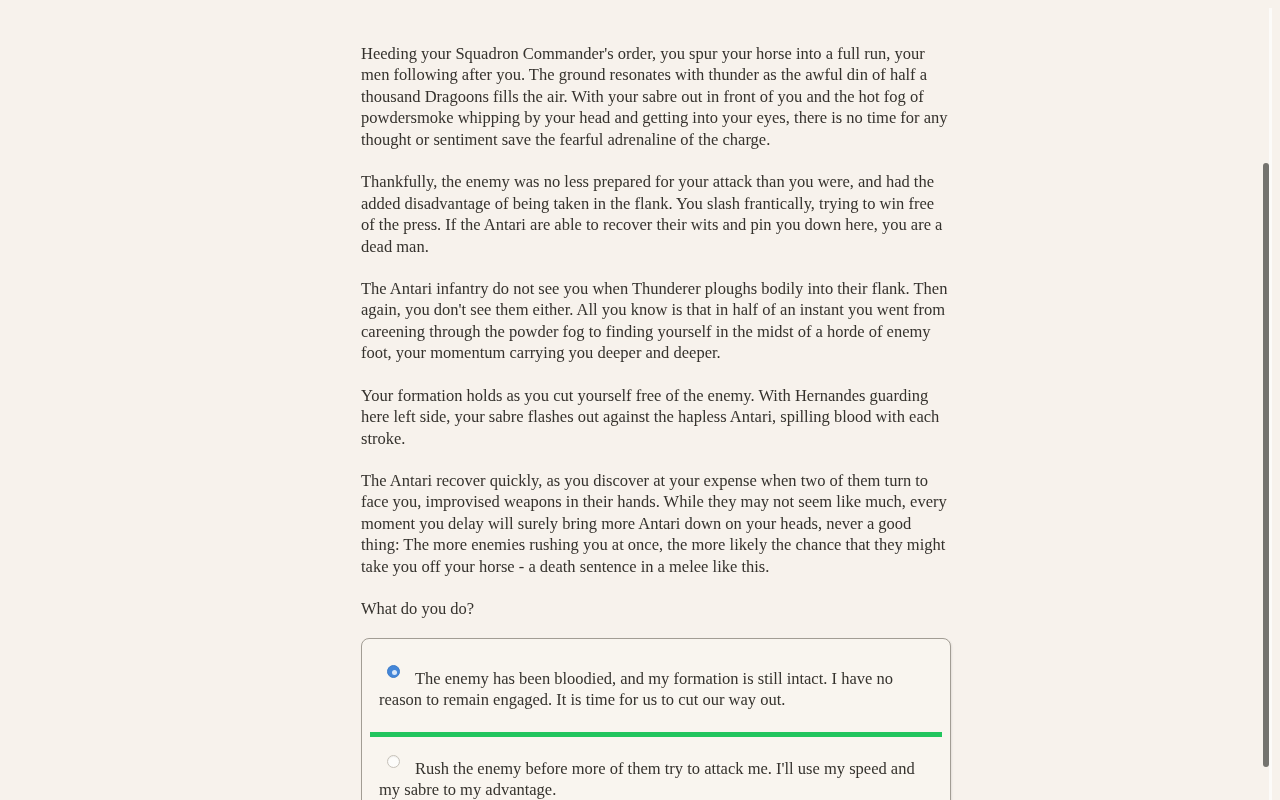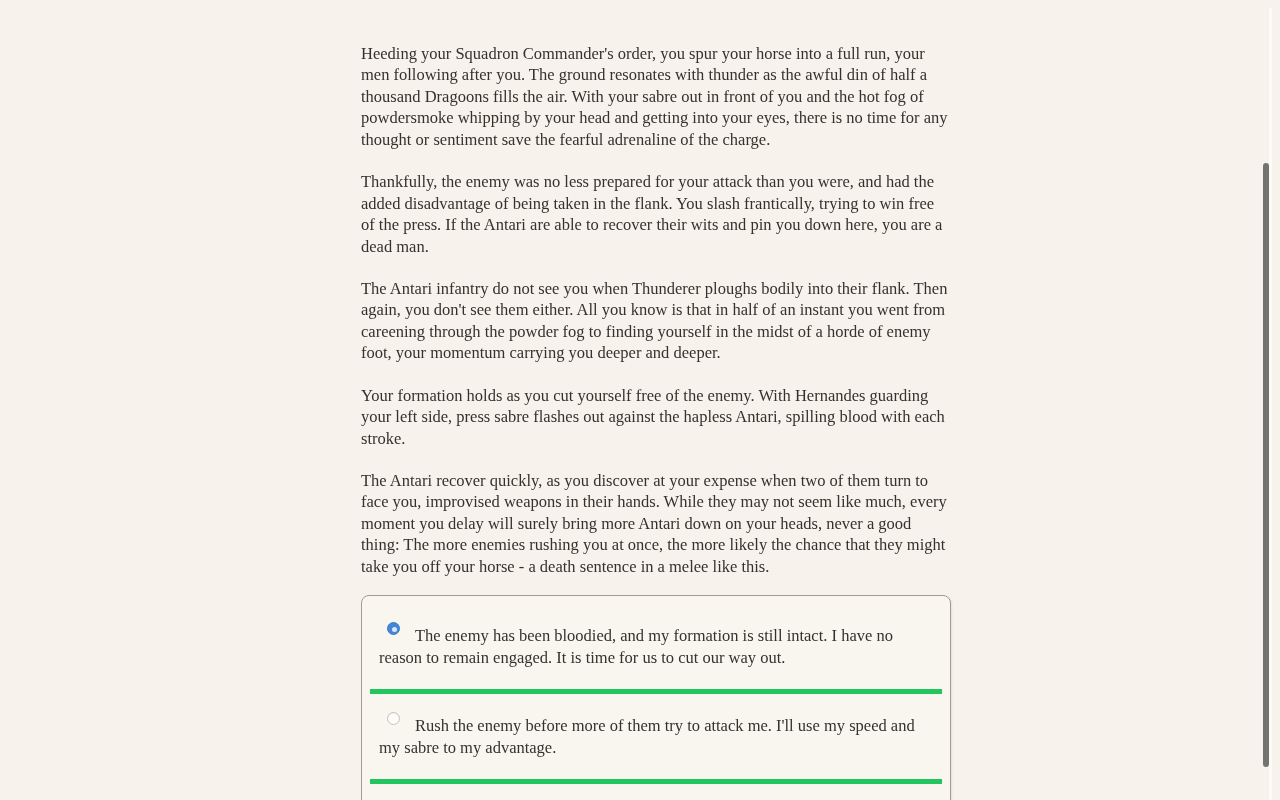--- a/index.html
+++ b/index.html
@@ -79,23 +79,24 @@
   }
 </style>
 </head>
 <body>
 
 <div class="content">
 
   <p class="para">Heeding your Squadron Commander's order, you spur your horse into a full run, your men following after you. The ground resonates with thunder as the awful din of half a thousand Dragoons fills the air. With your sabre out in front of you and the hot fog of powdersmoke whipping by your head and getting into your eyes, there is no time for any thought or sentiment save the fearful adrenaline of the charge.</p>
   <p class="para">Thankfully, the enemy was no less prepared for your attack than you were, and had the added disadvantage of being taken in the flank. You slash frantically, trying to win free of the press. If the Antari are able to recover their wits and pin you down here, you are a dead man.</p>
   <p class="para">The Antari infantry do not see you when Thunderer ploughs bodily into their flank. Then again, you don't see them either. All you know is that in half of an instant you went from careening through the powder fog to finding yourself in the midst of a horde of enemy foot, your momentum carrying you deeper and deeper.</p>
-  <p class="para">Your formation holds as you cut yourself free of the enemy. With Hernandes guarding your left side, press sabre flashes out against the hapless Antari, spilling blood with each stroke.</p>
+  <p class="para">Your formation holds as you cut yourself free of the enemy. With Hernandes guarding here left side, your sabre flashes out against the hapless Antari, spilling blood with each stroke.</p>
   <p class="para">The Antari recover quickly, as you discover at your expense when two of them turn to face you, improvised weapons in their hands. While they may not seem like much, every moment you delay will surely bring more Antari down on your heads, never a good thing: The more enemies rushing you at once, the more likely the chance that they might take you off your horse - a death sentence in a melee like this.</p>
 
+  <p class="para">What do you do?</p>
 
   <div class="choices">
     <div class="choice-row">
       <span class="radio selected"></span><span>The enemy has been bloodied, and my formation is still intact. I have no reason to remain engaged. It is time for us to cut our way out.</span>
     </div>
     <div class="choice-row">
       <span class="radio"></span><span>Rush the enemy before more of them try to attack me. I'll use my speed and my sabre to my advantage.</span>
     </div>
     <div class="choice-row">
       <span class="radio"></span><span>Shoot them with my whipping.</span>

